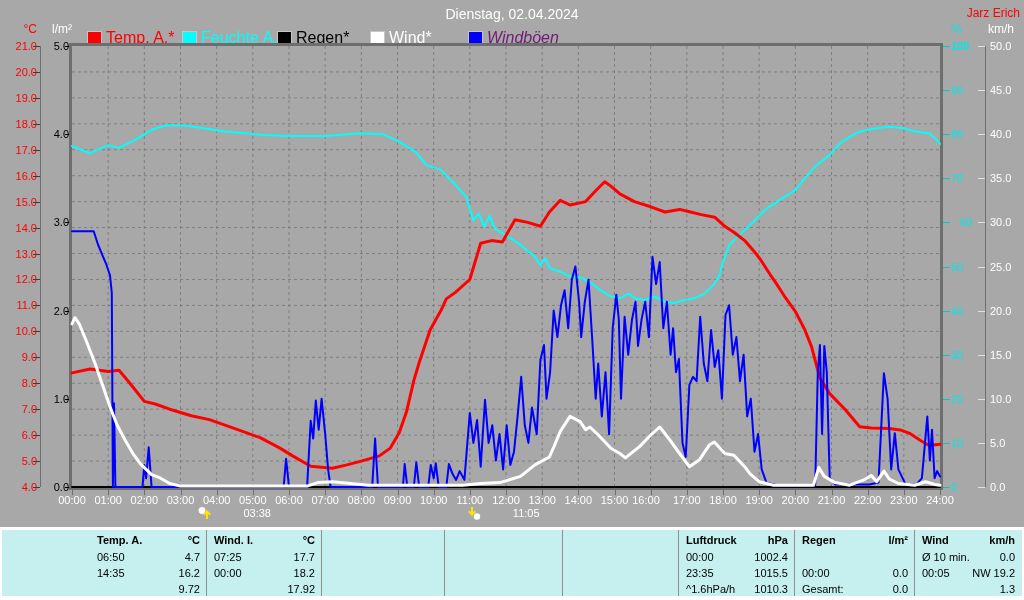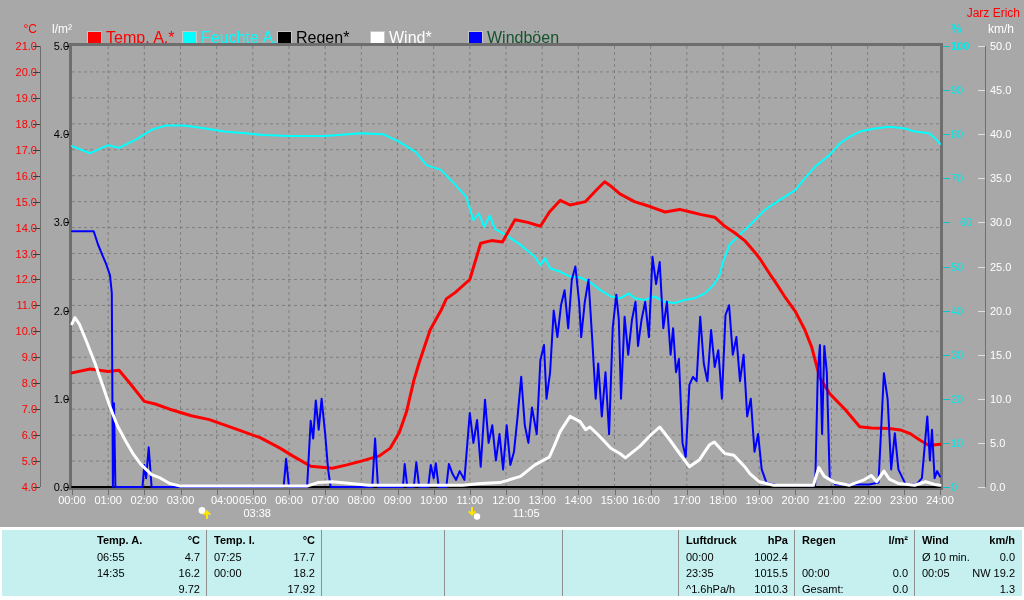--- a/index.html
+++ b/index.html
@@ -25,20 +25,21 @@
   .cell{position:absolute;font-size:11px;color:#000;line-height:13px;white-space:nowrap;}
   .cell.b{font-weight:bold;}
   .cl{left:7px;} .cr{right:6px;text-align:right;}
   .r0{top:4px;} .r1{top:21px;} .r2{top:37px;} .r3{top:53px;}
 </style>
 </head>
 <body>
 
 <div class="screen">
 
+  <div class="abs title">Dienstag, 02.04.2024</div>
   <div class="abs author">Jarz Erich</div>
 
   <div class="abs unit-label" style="left:8px;width:29px;text-align:right;color:#ff0000;">°C</div>
   <div class="abs unit-label" style="left:42px;width:30px;text-align:right;color:#ffffff;">l/m²</div>
   <div class="abs unit-label" style="left:951px;color:#00e8e8;">%</div>
   <div class="abs unit-label" style="left:988px;color:#ffffff;">km/h</div>
 
   <div class="abs legend" id="legend">
       <div class="legend-item" style="left: 88px;">
         <span class="swatch" style="background: rgb(255, 0, 0);"></span>
@@ -51,21 +52,21 @@
       <div class="legend-item" style="left: 278px;">
         <span class="swatch" style="background: rgb(0, 0, 0);"></span>
         <span style="color: rgb(0, 0, 0);">Regen*</span>
       </div>
       <div class="legend-item" style="left: 371px;">
         <span class="swatch" style="background: rgb(255, 255, 255);"></span>
         <span style="color: rgb(255, 255, 255);">Wind*</span>
       </div>
       <div class="legend-item" style="left: 469px;">
         <span class="swatch" style="background: rgb(0, 0, 255);"></span>
-        <span style="color: #14532d;">Windböen</span>
+        <span style="color: #701a75; font-style: italic;">Windböen</span>
       </div>
     </div>
 
   <div id="axes-layer">
       <div class="tick-label" style="left: 8px; width: 29px; text-align: right; color: rgb(255, 0, 0); top: 40px;">21.0</div>
       <div class="tick" style="left: 33px; width: 7px; background: rgb(60, 60, 60); top: 46px;"></div>
       <div class="tick-label" style="left: 8px; width: 29px; text-align: right; color: rgb(255, 0, 0); top: 65.9412px;">20.0</div>
       <div class="tick" style="left: 33px; width: 7px; background: rgb(60, 60, 60); top: 71.9412px;"></div>
       <div class="tick-label" style="left: 8px; width: 29px; text-align: right; color: rgb(255, 0, 0); top: 91.8824px;">19.0</div>
       <div class="tick" style="left: 33px; width: 7px; background: rgb(60, 60, 60); top: 97.8824px;"></div>
@@ -158,21 +159,21 @@
       <div class="vaxis" style="left: 40px; top: 46px; height: 441px;"></div>
       <div class="vaxis" style="left: 985px; top: 46px; height: 441px;"></div>
       <div class="xlab" style="left: 72px;">00:00</div>
       <div class="xtick" style="left: 72px;"></div>
       <div class="xlab" style="left: 108.167px;">01:00</div>
       <div class="xtick" style="left: 108.167px;"></div>
       <div class="xlab" style="left: 144.333px;">02:00</div>
       <div class="xtick" style="left: 144.333px;"></div>
       <div class="xlab" style="left: 180.5px;">03:00</div>
       <div class="xtick" style="left: 180.5px;"></div>
-      <div class="xlab" style="left: 216.667px; margin-left: 8px;">04:00</div>
+      <div class="xlab" style="left: 216.667px;">04:00</div>
       <div class="xtick" style="left: 216.667px;"></div>
       <div class="xlab" style="left: 252.833px;">05:00</div>
       <div class="xtick" style="left: 252.833px;"></div>
       <div class="xlab" style="left: 289px;">06:00</div>
       <div class="xtick" style="left: 289px;"></div>
       <div class="xlab" style="left: 325.167px;">07:00</div>
       <div class="xtick" style="left: 325.167px;"></div>
       <div class="xlab" style="left: 361.333px;">08:00</div>
       <div class="xtick" style="left: 361.333px;"></div>
       <div class="xlab" style="left: 397.5px;">09:00</div>
@@ -271,28 +272,28 @@
       <circle cx="9" cy="10.5" r="3.2" fill="#ffffff"></circle>
     </svg>
     <span>11:05</span>
   </div>
 
   <div class="abs tbl-bg"></div>
   <div class="abs tbl" id="tbl">
       <div class="tbl-col" style="left: 88px; width: 116px;">
         <div class="cell b cl r0">Temp. A.</div>
         <div class="cell b cr r0">°C</div>
-        <div class="cell cl r1">06:55</div>
+        <div class="cell cl r1">06:50</div>
         <div class="cell cr r1">4.7</div>
         <div class="cell cl r2">14:35</div>
         <div class="cell cr r2">16.2</div>
         <div class="cell cr r3">9.72</div>
       </div>
       <div class="tbl-col" style="left: 205px; width: 114px;">
-        <div class="cell b cl r0">Temp. I.</div>
+        <div class="cell b cl r0">Wind. I.</div>
         <div class="cell b cr r0">°C</div>
         <div class="cell cl r1">07:25</div>
         <div class="cell cr r1">17.7</div>
         <div class="cell cl r2">00:00</div>
         <div class="cell cr r2">18.2</div>
         <div class="cell cr r3">17.92</div>
       </div>
       <div class="tbl-col" style="left: 320px; width: 122px;"></div>
       <div class="tbl-col" style="left: 443px; width: 117px;"></div>
       <div class="tbl-col" style="left: 561px; width: 115px;"></div>

